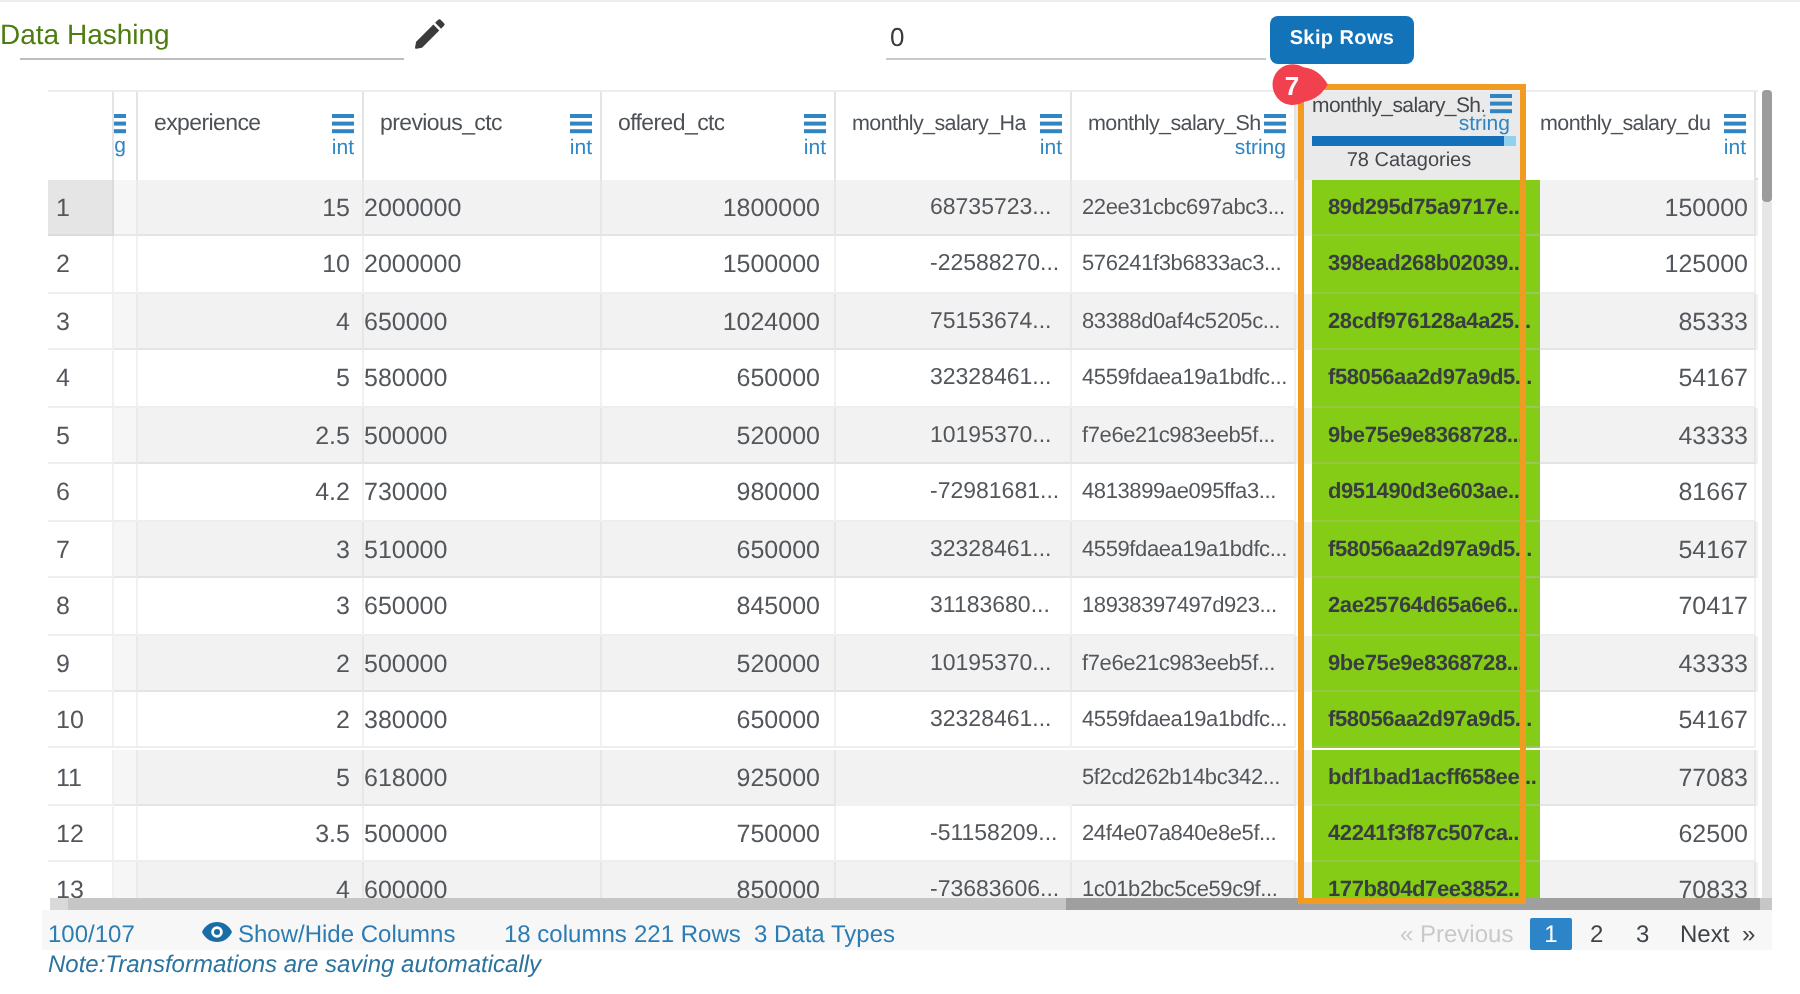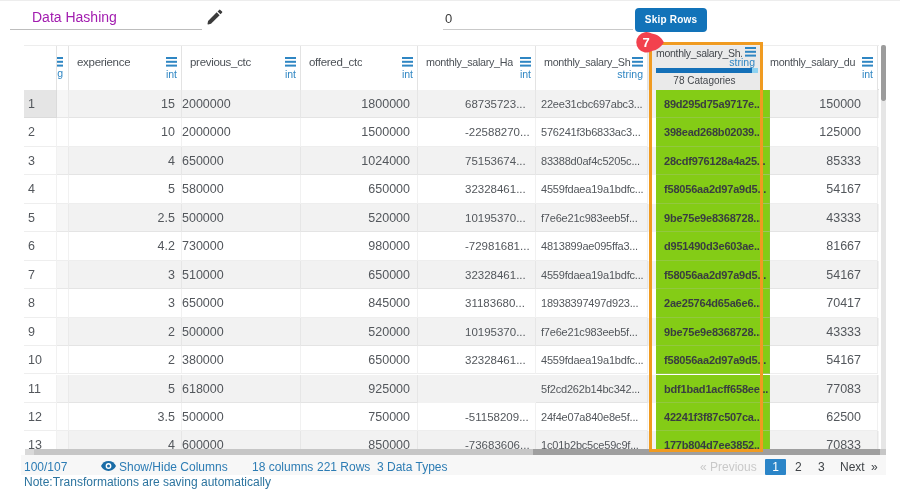--- a/index.html
+++ b/index.html
@@ -1,20 +1,20 @@
 <!DOCTYPE html>
 <html><head>
 <meta charset="utf-8">
 <style>
   html,body{margin:0;padding:0;background:#fff;}
   body{font-family:"Liberation Sans", sans-serif;}
   .page{position:relative;width:900px;height:497px;overflow:hidden;background:#fff;border-top:1px solid #ededed;}
   .abs{position:absolute;}
   
-  .title{left:32px;top:8px;font-size:14px;color:#a21caf;line-height:16px;}
+  .title{left:0;top:8px;font-size:14px;color:#4d7c0f;line-height:16px;}
   .uline1{left:10px;top:28px;width:192px;height:1px;background:#bdbdbd;}
   .zero{left:445px;top:11px;font-size:13px;color:#3a3a3a;line-height:14px;}
   .uline2{left:443px;top:28px;width:190px;height:1px;background:#c9c9c9;}
   .skip{left:635px;top:7px;width:72px;height:24px;background:#1273b9;border-radius:4px;color:#fff;
         font-size:10px;font-weight:bold;text-align:center;line-height:24px;letter-spacing:.2px;}
   
   .tw{left:24px;top:44px;width:855px;height:404px;}
   .twl{left:24px;top:44px;width:1px;height:404px;background:#e5e5e5;}
   .hdr{position:absolute;left:0;top:0;width:855px;height:45px;border-top:1px solid #ededed;border-bottom:1px solid #dedede;box-sizing:border-box;}
   .hc{position:absolute;top:0;height:44px;border-right:1px solid #e3e3e3;box-sizing:border-box;background:#fff;overflow:hidden;}
@@ -31,38 +31,38 @@
   .od .c0{background:#fff;}
   .c0.sel{background:#e5e5e5;}
   .c1{left:33px;width:12px;}
   .od .c1{background:#f6f6f6;}
   .c2{left:45px;width:113px;text-align:right;padding-right:6px;}
   .c3{left:158px;width:119px;text-align:left;padding-right:6px;}
   .c4{left:277px;width:117px;text-align:right;padding-right:7px;}
   .c5{left:394px;width:118px;padding-left:47px;font-size:11.5px;}
   .c6{left:512px;width:112px;padding-left:5px;font-size:11px;letter-spacing:-.2px;}
   .c7{left:632px;width:114px;padding-left:8px;background:#84cc16;color:#393d41;font-weight:bold;font-size:11px;letter-spacing:-.2px;}
-  .c8{left:738px;width:116px;text-align:right;padding-right:16px;}
+  .c8{left:738px;width:116px;text-align:right;padding-right:3px;}
   .cl.c0,.cl.c2,.cl.c3,.cl.c4,.cl.c5,.cl.c6,.cl.c7,.cl.c8{box-sizing:border-box;}
   
   .orange{left:649px;top:41px;width:114px;height:410px;border:3px solid #f09b21;box-sizing:border-box;z-index:30;}
   
   .vthumb{left:881px;top:44px;width:4.5px;height:56px;background:#9c9c9c;border-radius:2px;z-index:5;}
   .vtrack{left:881px;top:100px;width:4.5px;height:348px;background:#e6e6e6;z-index:4;}
   .htrack{left:25px;top:448.3px;width:861px;height:5.4px;background:#c6c6c6;z-index:6;}
   .hthumb{left:533px;top:448.3px;width:347px;height:5.4px;background:#9f9f9f;z-index:7;}
   .htip{left:25px;top:448.3px;width:9px;height:5.4px;background:#d9d9d9;z-index:8;}
   
   .fband{left:21px;top:454px;width:865px;height:19.5px;background:#f7f7f7;z-index:2;}
   .flink{font-size:12px;color:#2c7cb4;z-index:3;line-height:14px;}
   .fdark{font-size:12px;color:#3f4347;z-index:3;line-height:14px;}
   .fgray{font-size:12px;color:#c9c9c9;z-index:3;line-height:14px;}
   .pgbox{left:765px;top:457.5px;width:21px;height:16px;background:#2b85c8;color:#fff;font-size:12px;
          text-align:center;line-height:16px;z-index:3;border-radius:1px;}
-  .note{left:24px;top:474.3px;font-size:12px;color:#2c749f;z-index:3;line-height:14px;}
+  .note{left:24px;top:474.3px;font-size:12px;color:#2c749f;z-index:3;line-height:14px;font-style:italic;}
 </style>
 </head>
 <body>
 <div class="page">
   <div class="abs title">Data Hashing</div>
   <div class="abs uline1"></div>
   <svg class="abs" style="left:207px;top:8px;z-index:2" width="16" height="16" viewBox="0 0 18 18">
     <path fill="#3b3b3b" d="M1.2 13.4 L0.6 16.6 Q0.5 17.4 1.3 17.3 L4.5 16.7 L14.2 7 L10.9 3.7 Z"></path>
     <path fill="#3b3b3b" d="M11.9 2.7 L15.2 6 L16.9 4.3 Q17.6 3.6 16.9 2.9 L15 1 Q14.3 0.3 13.6 1 Z"></path>
   </svg>

